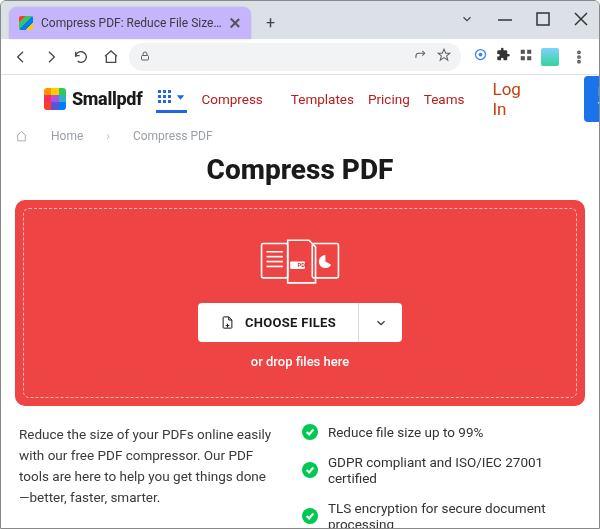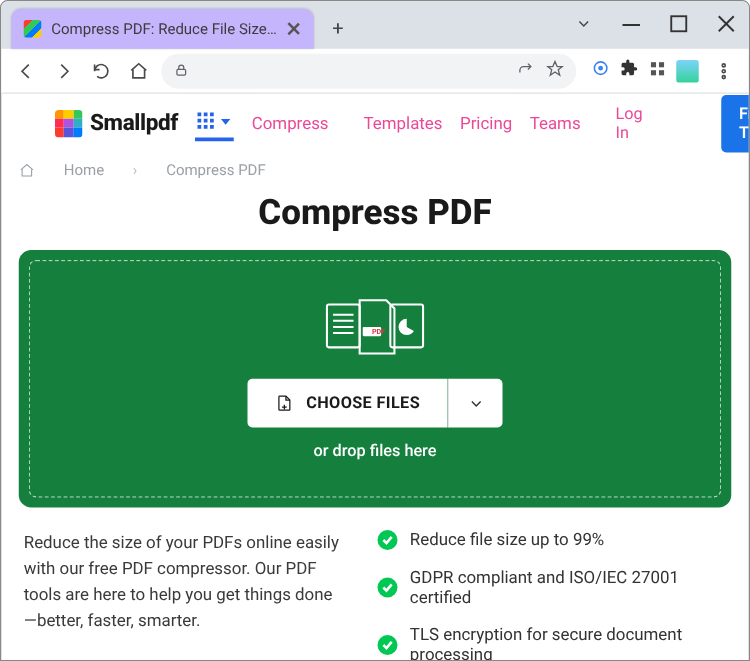--- a/index.html
+++ b/index.html
@@ -111,23 +111,23 @@
   .brand { font-weight:800; font-size:18px; color:#1a1a1a; letter-spacing:-0.3px; }
   .tools-btn {
     display:flex; align-items:center; gap:4px; color:#2563eb;
     padding: 6px 2px; border-bottom: 3px solid #2563eb;
   }
   .tools-grid {
     width:14px; height:14px;
     display:grid; grid-template-columns:repeat(3,3px); grid-template-rows:repeat(3,3px); gap:2px;
   }
   .tools-grid span { background:#2563eb; }
-  .nav-link { font-size: 13.5px; color:#ec4899; cursor:pointer; }
+  .nav-link { font-size: 13.5px; color:#b91c1c; cursor:pointer; }
   .nav-spacer { flex:1; }
-  .login { font-size:13px; color:#ec4899; cursor:pointer; margin-right:4px; }
+  .login { font-size:17px; color:#c2410c; cursor:pointer; margin-right:4px; }
   .freetrial {
     background:#1a73e8; color:#fff; font-size:13px; font-weight:600;
     padding: 8px 14px; border-radius:4px; cursor:pointer;margin-left:45px;
   }
   .divider-v { width:1px; height:26px; background:#e5e5e5; }
   
   .crumbs {
     display:flex; align-items:center; gap:23px;
     padding: 6px 14px 4px;
     font-size: 12px; color:#9aa0a6;
@@ -135,21 +135,21 @@
   .crumbs svg { width:13px; height:13px; stroke:#9aa0a6; fill:none; stroke-width:1.6; }
   .crumb-sep { color:#bbb; }
   
   .hero-title {
     text-align:center; font-size:28px; font-weight:800; color:#1a1a1a;
     margin: 6px 0 14px;
   }
   
   .dropzone-wrap { padding: 0 14px; }
   .dropzone {
-    background:#15803d;
+    background:#ef4444;
     border-radius:10px;
     padding:8px;
   }
   .dropzone-inner {
     border: 1.5px dashed rgba(255,255,255,0.65);
     border-radius:6px;
     height: 190px;
     display:flex; flex-direction:column; align-items:center; justify-content:center;
     gap: 12px;
   }

